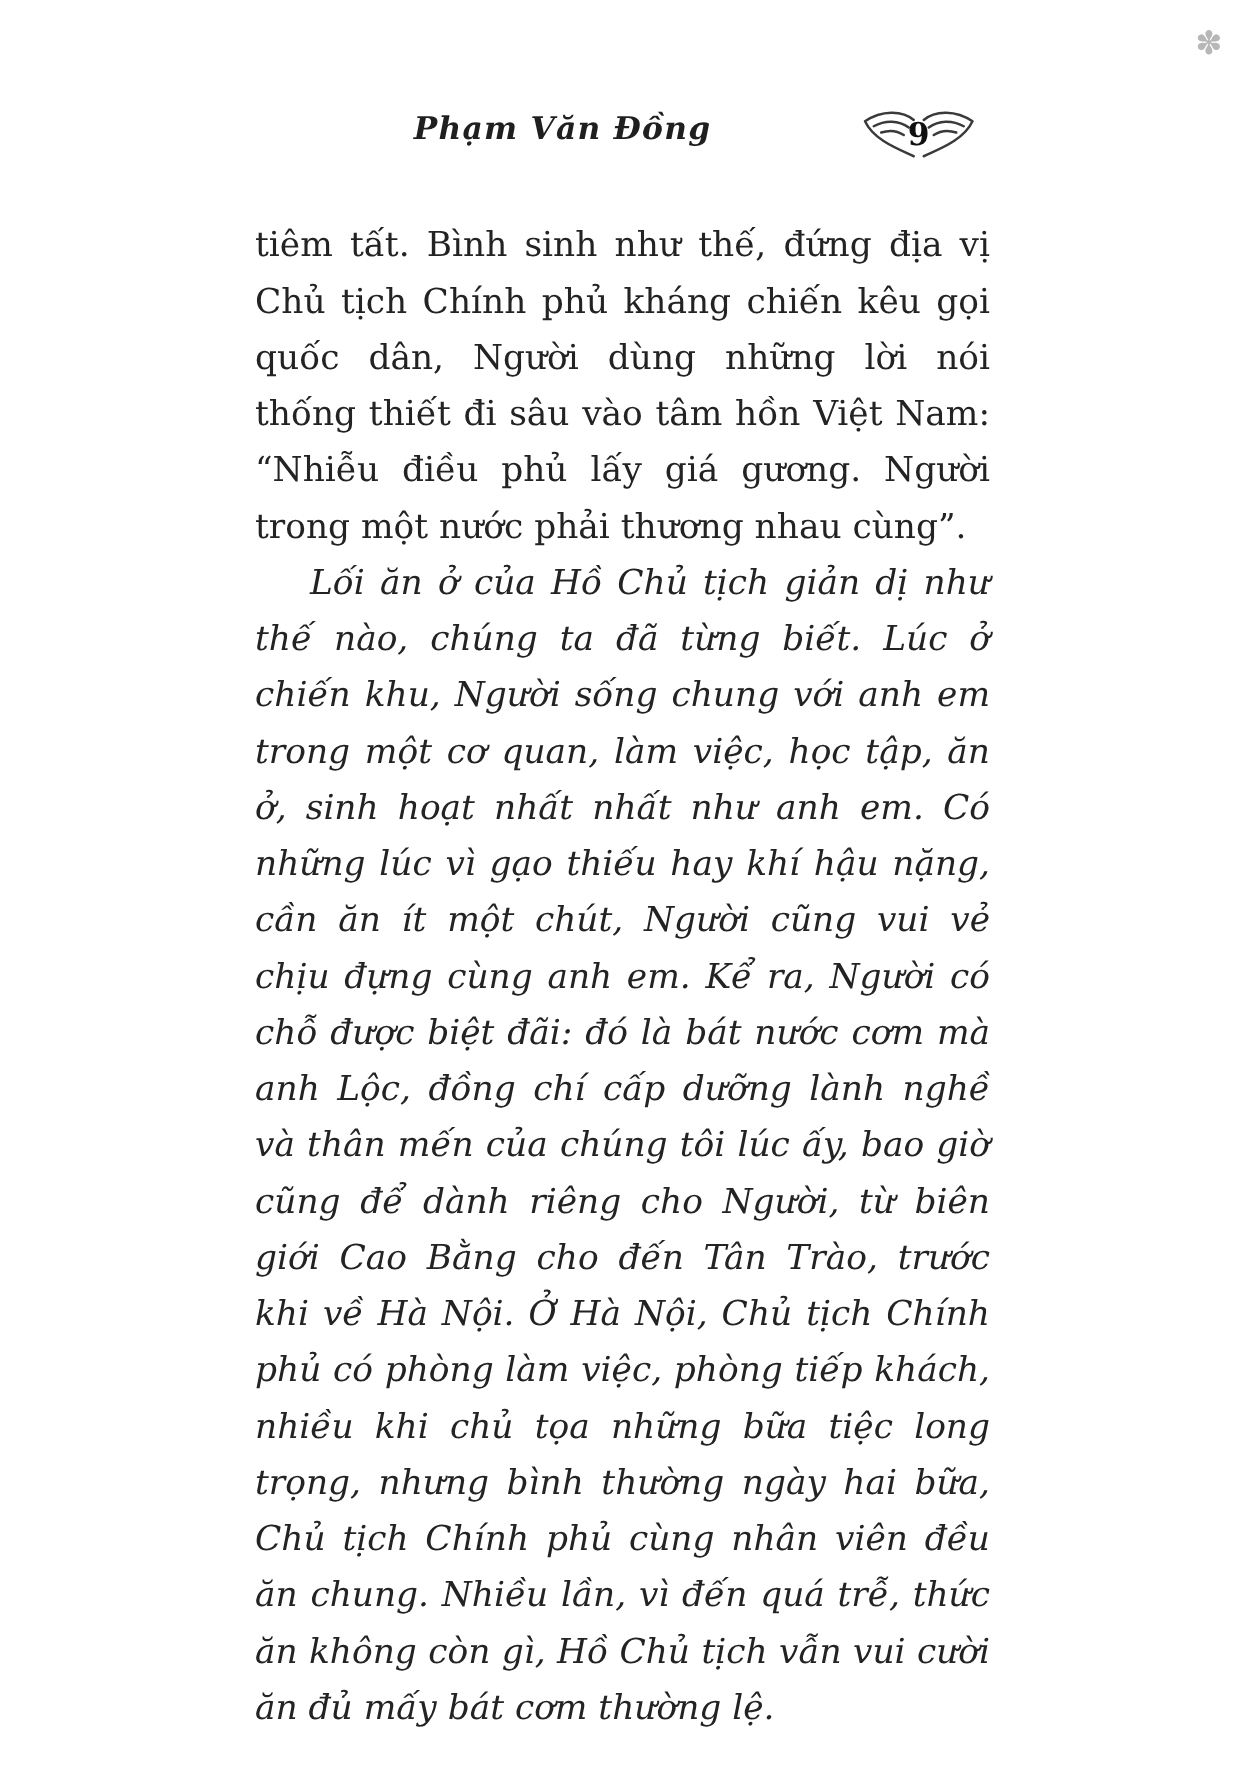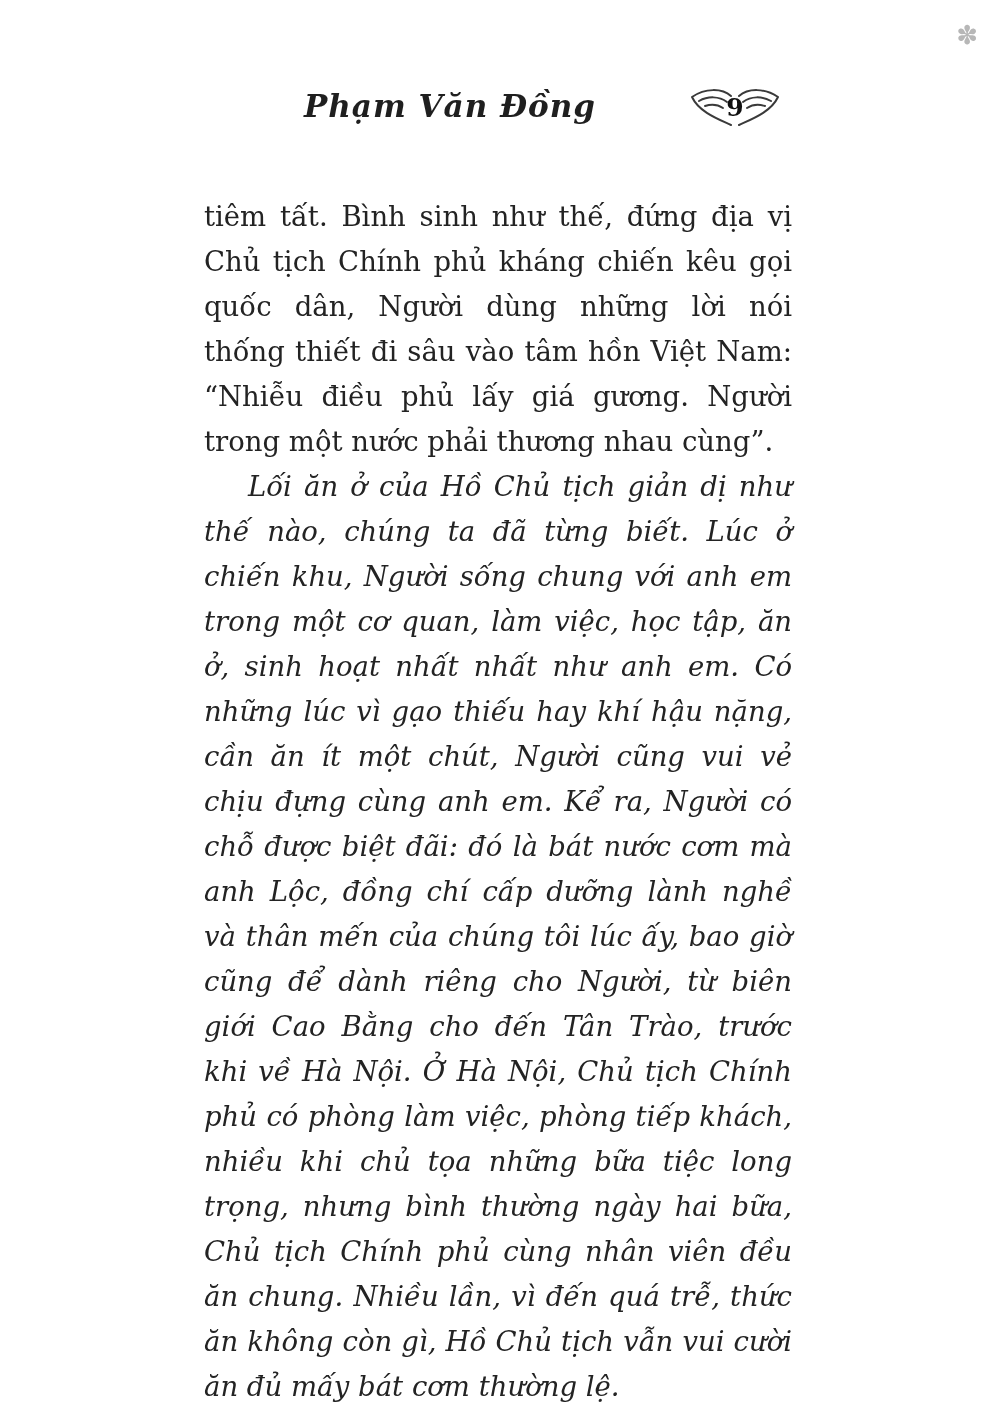--- a/index.html
+++ b/index.html
@@ -31,42 +31,41 @@
     width: 1000px;
     height: 64px;
   }
   .author-name {
     position: absolute;
     left: 450px;
     top: 4px;
     transform: translateX(-50%);
     font-style: italic;
     font-weight: bold;
-    font-size: 31px;
+    font-size: 25px;
     letter-spacing: 1px;
     color: #1f1f1f;
     white-space: nowrap;
   }
   .book-badge {
     position: absolute;
     left: 687px;
     top: 0;
     width: 96px;
     height: 52px;
   }
   .content {
     position: absolute;
     top: 174px;
     left: 204px;
     width: 588px;
     font-size: 27.5px;
     line-height: 45px;
     text-align: justify;
     color: #232323;
-    margin-top: 20px;
   }
   .content p {
     margin: 0;
   }
   .content p.indented {
     text-indent: 44px;
     font-style: italic;
   }
 </style>
 </head>

